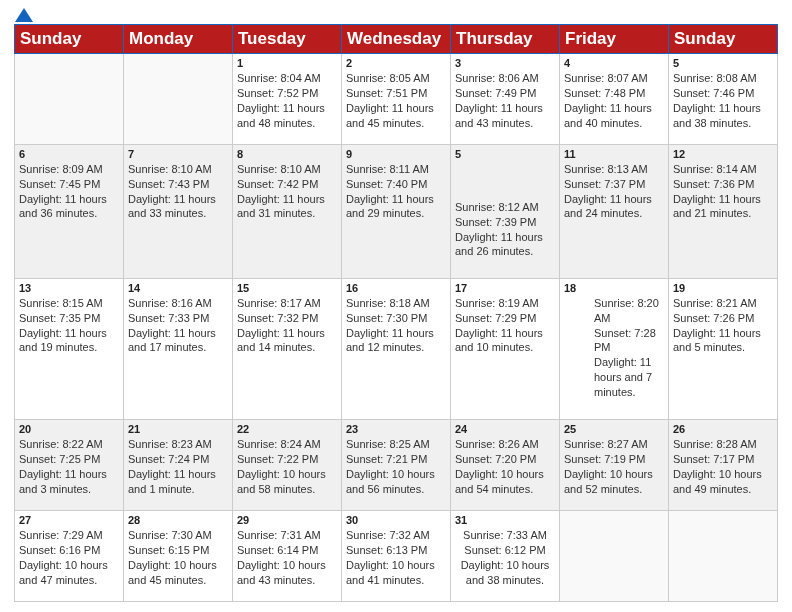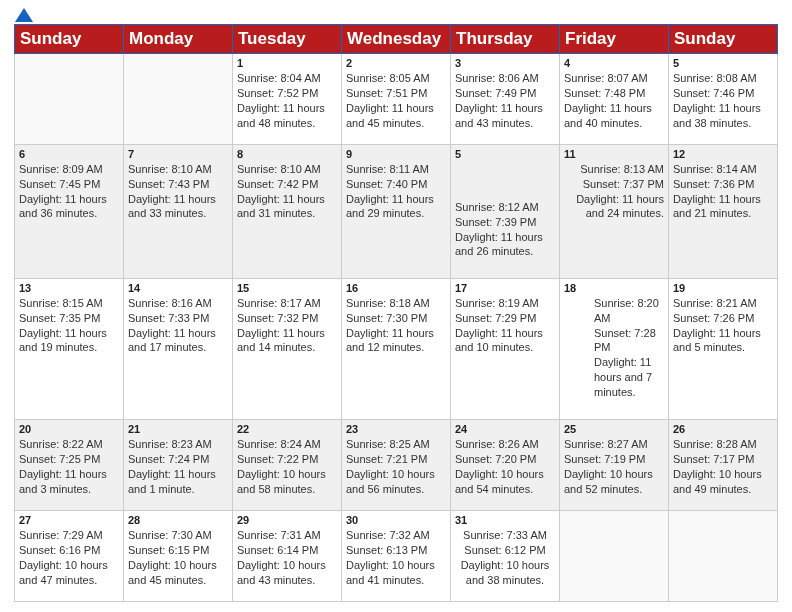--- a/index.html
+++ b/index.html
@@ -182,21 +182,21 @@
 Daylight: 11 hours and 29 minutes.</div>
           </td>
           <td>
             <span class="day-num">5</span>
             <div class="day-info" style="white-space: pre-line; margin-top: 40px;">Sunrise: 8:12 AM
 Sunset: 7:39 PM
 Daylight: 11 hours and 26 minutes.</div>
           </td>
           <td>
             <span class="day-num">11</span>
-            <div class="day-info" style="white-space: pre-line; text-align: right;">Sunrise: 8:13 AM
+            <div class="day-info" style="white-space: pre-line;">Sunrise: 8:13 AM
 Sunset: 7:37 PM
 Daylight: 11 hours and 24 minutes.</div>
           </td>
           <td>
             <span class="day-num">12</span>
             <div class="day-info" style="white-space: pre-line;">Sunrise: 8:14 AM
 Sunset: 7:36 PM
 Daylight: 11 hours and 21 minutes.</div>
           </td>
         </tr>

